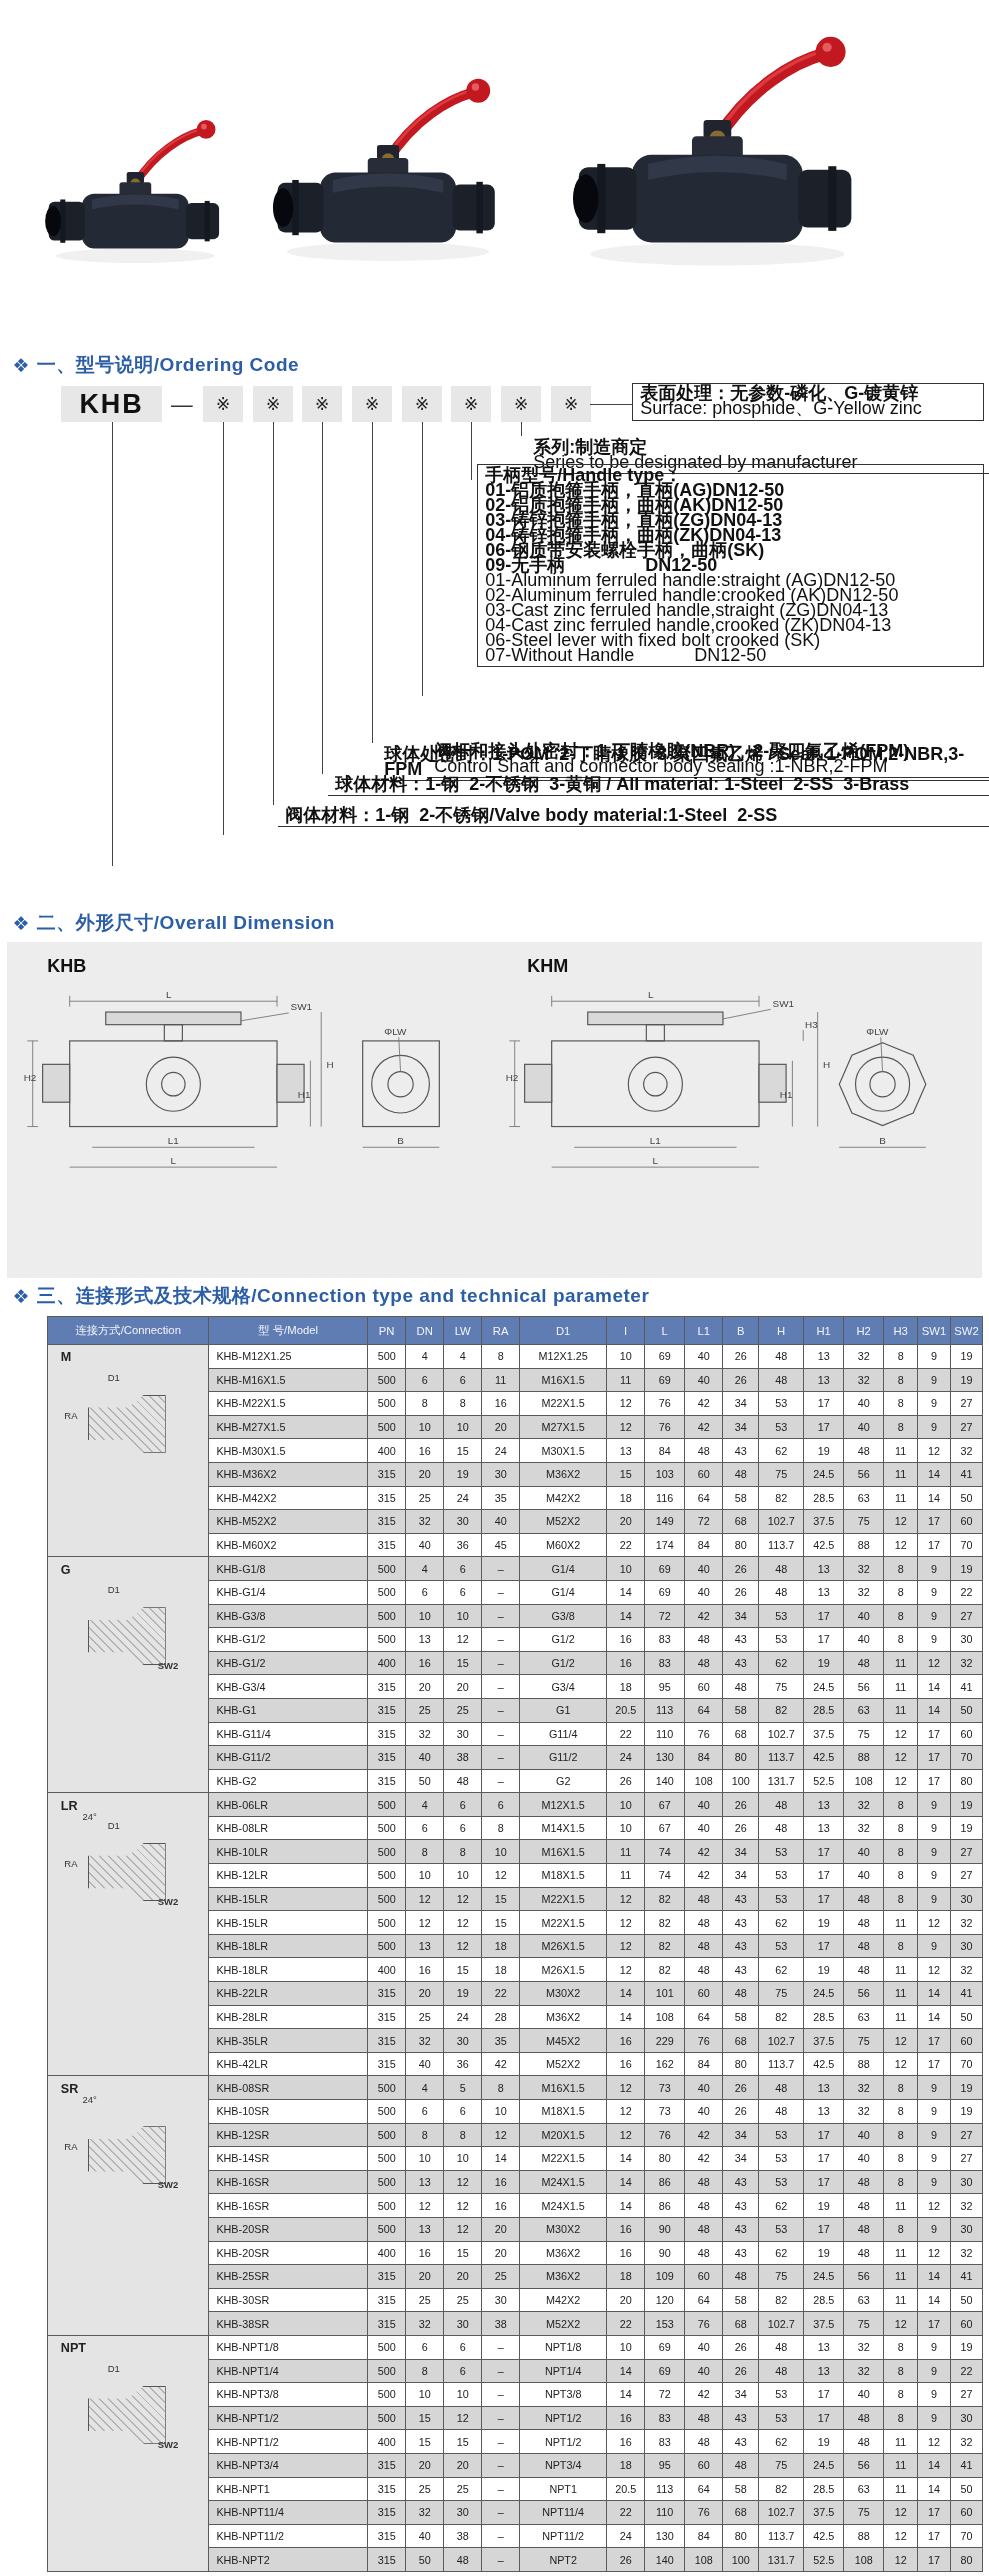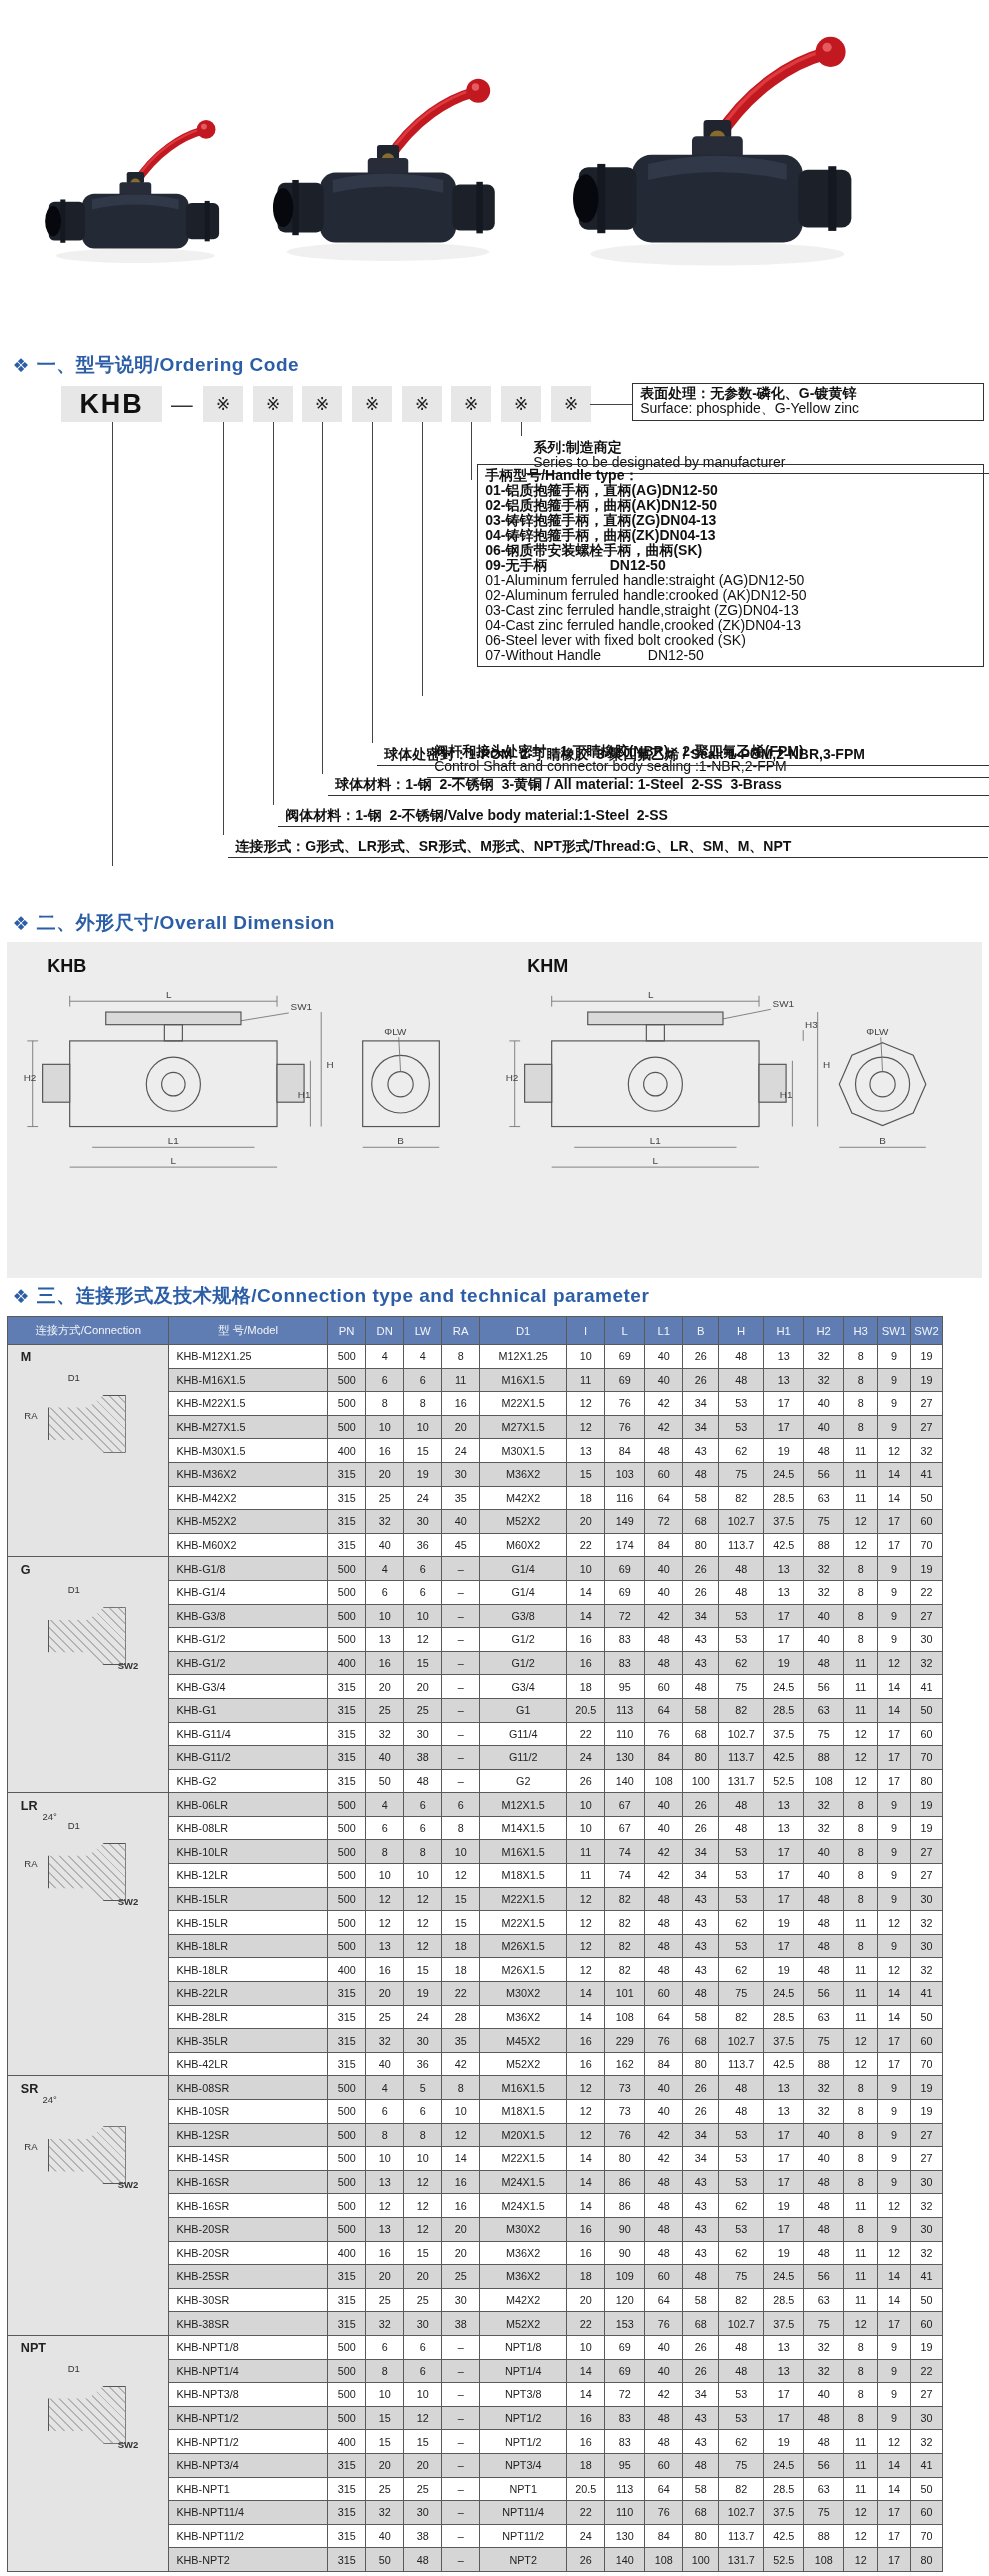--- a/index.html
+++ b/index.html
@@ -15,36 +15,36 @@
   
   #photos{position:absolute;top:0;left:0;}
   
   #ordering{position:absolute;top:379px;left:0;width:989px;height:567px;}
   .code-box{position:absolute;background:#e7e7e7;display:flex;align-items:center;justify-content:center;}
   #khb-box{left:61px;top:7.2px;width:101px;height:36px;font-size:27px;font-weight:bold;letter-spacing:1.8px;color:#111;}
   .dash{position:absolute;left:171px;top:12.6px;font-size:21.7px;color:#333;}
   .star{width:40px;height:36px;top:7.2px;font-size:17px;color:#222;}
   .vl{position:absolute;width:1.4px;background:#444;}
   .hl{position:absolute;height:1.4px;background:#444;}
-  .ann{position:absolute;padding:2.7px 7.2px 3.6px 7.2px;font-size:14px;line-height:15px;}
+  .ann{position:absolute;padding:2.7px 7.2px 3.6px 7.2px;font-size:18px;line-height:15px;}
   .ann .ann-line{white-space:pre-wrap;color:#111;}
   .ann .b{font-weight:bold;}
   .boxed{border:1.4px solid #333;background:#fff;}
   .underl{border-bottom:1.8px solid #333;}
   
   #dim-panel{position:absolute;top:942px;left:7.2px;width:975px;height:336px;background:#ededed;}
   .draw-label{position:absolute;font-size:18px;font-weight:bold;color:#111;}
   #dim-panel svg{position:absolute;}
   .dim-line{stroke:#777;stroke-width:1;}
   .part-line{stroke:#555;stroke-width:1.3;fill:none;}
   .dim-text{font-size:11px;fill:#444;}
   .hatchfill{fill:#d9d9d9;}
   
   #tbl-wrap{position:absolute;top:1316px;left:7.2px;width:975px;}
-  table{border-collapse:collapse;table-layout:fixed;width:930px;font-size:10.8px;}
+  table{border-collapse:collapse;table-layout:fixed;width:930px;font-size:10.8px;margin-left:40px;}
   th,td{border:0.9px solid #5a5a5a;text-align:center;padding:0 1.8px;overflow:hidden;white-space:nowrap;}
   thead th{background:#5f7db3;color:#f2f4f9;font-weight:normal;height:27px;font-size:11.3px;}
   tbody td{height:22.6px;color:#222;}
   tbody tr:nth-child(even) td{background:#d6d6d6;}
   tbody td.model-cell{text-align:left;padding-left:7.2px;}
   td.conn-cell{background:#e4e4e4 !important;vertical-align:top;position:relative;}
   .conn-label{font-size:12.6px;font-weight:bold;color:#222;text-align:left;padding:5.4px 0 0 10.8px;}
   .conn-draw{position:relative;width:135px;height:99px;margin:5.4px auto 0 auto;}
   .fit-shape{
     position:absolute;left:27px;top:25px;width:76px;height:56px;border:1.4px solid #555;
@@ -141,23 +141,20 @@
     <div class="ann-line">Control Shaft and connector body sealing :1-NBR,2-FPM</div>
   </div>
   <div class="ann underl" style="left:377px;top:365px;width:598px;">
     <div class="ann-line b">球体处密封：1-POM  2-丁睛橡胶  3-聚四氟乙烯 / Seal: 1-POM,2-NBR,3-FPM</div>
   </div>
   <div class="ann underl" style="left:328px;top:395px;width:647px;">
     <div class="ann-line b">球体材料：1-钢  2-不锈钢  3-黄铜 / All material: 1-Steel  2-SS  3-Brass</div>
   </div>
   <div class="ann underl" style="left:278px;top:426px;width:697px;">
     <div class="ann-line b">阀体材料：1-钢  2-不锈钢/Valve body material:1-Steel  2-SS</div>
-  </div>
-  <div class="ann underl" style="left:228px;top:457px;width:746px;">
-    <div class="ann-line b">连接形式：G形式、LR形式、SR形式、M形式、NPT形式/Thread:G、LR、SM、M、NPT</div>
   </div>
 </div>
 
 <div class="sec-title" style="top:910px;">
   <span class="bullet">❖</span>
   <span class="t">二、外形尺寸/Overall Dimension</span>
 </div>
 
 <div id="dim-panel">
   <div class="draw-label" style="left:40px;top:14.4px;">KHB</div>

